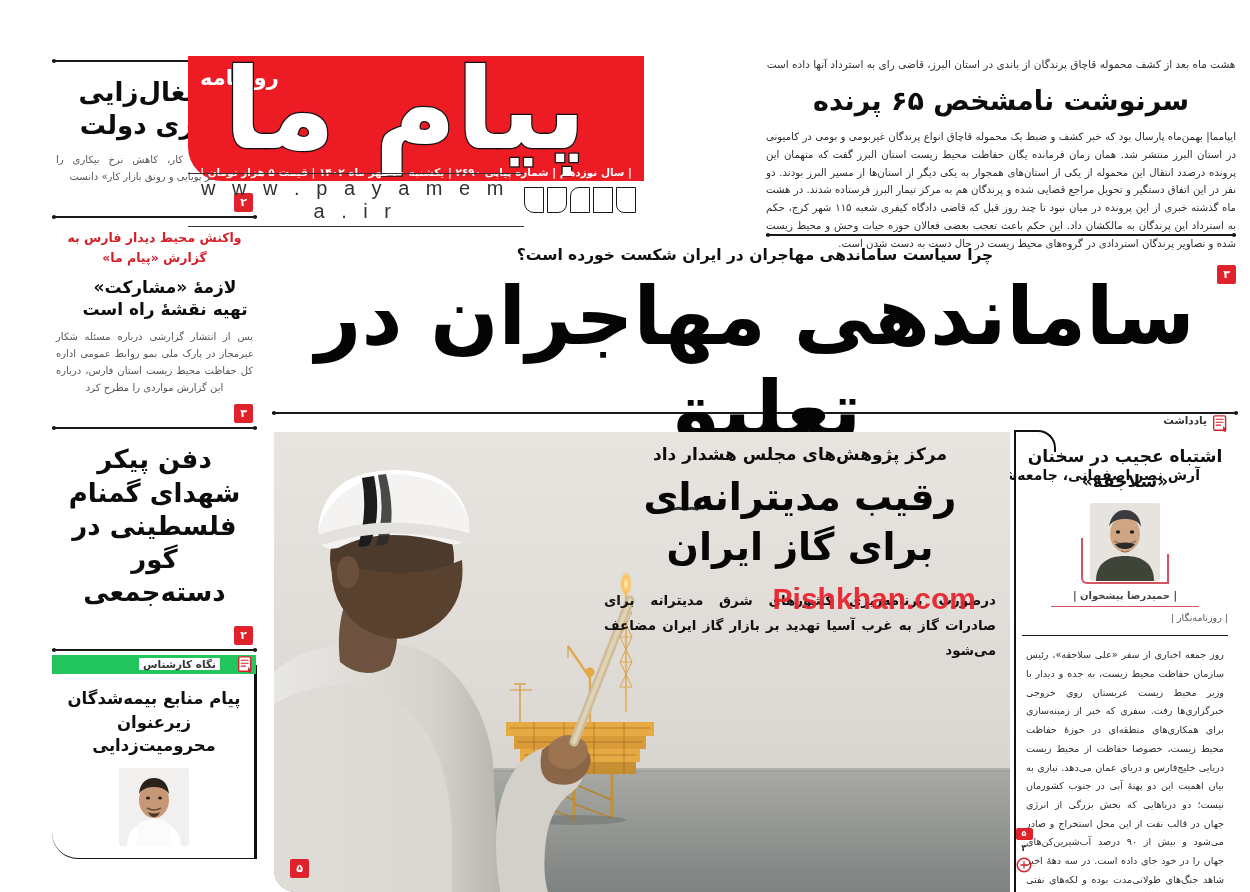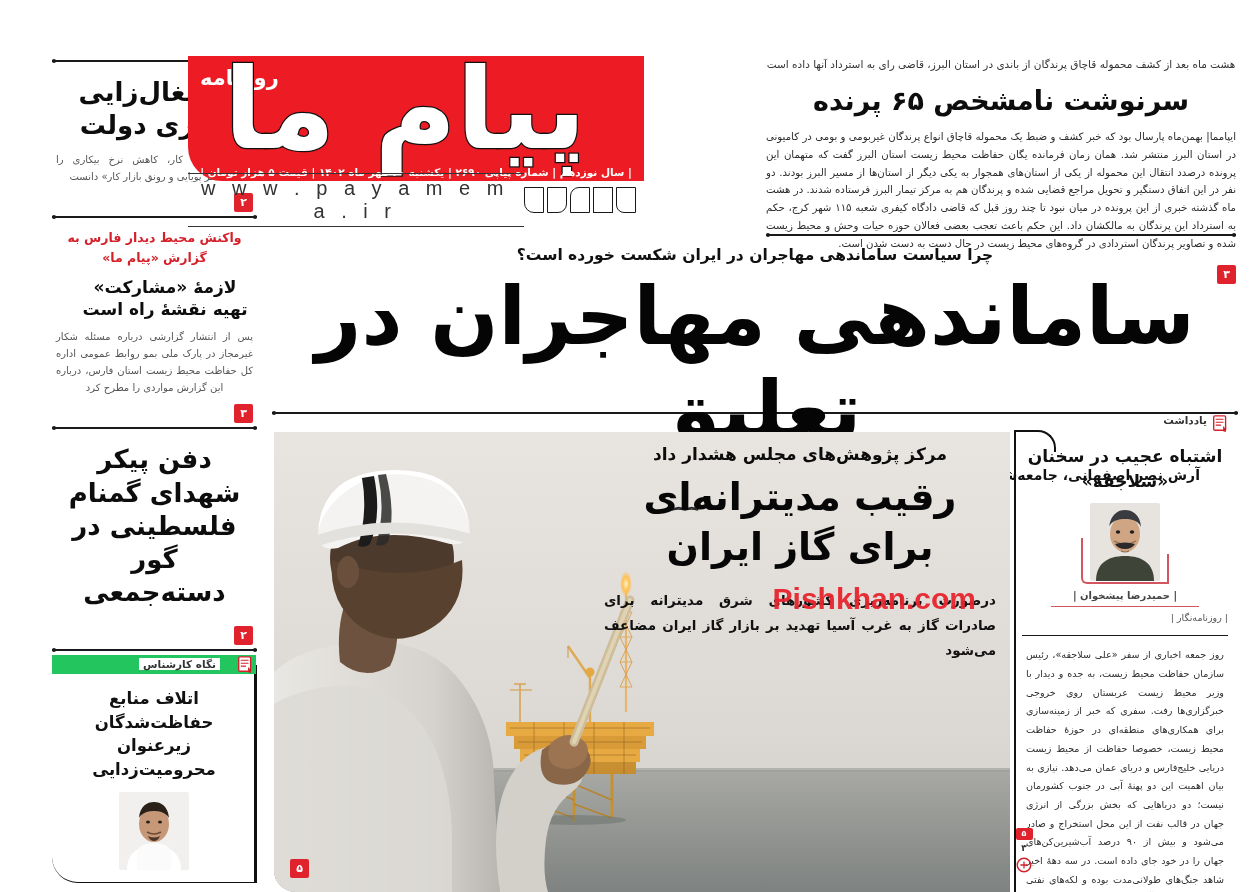--- a/index.html
+++ b/index.html
@@ -552,21 +552,21 @@
     <div class="expert-box">
       <div class="expert-head">
         <svg class="doc-icon" viewBox="0 0 20 22">
           <rect x="2" y="2" width="14" height="17" rx="1.5" fill="#fff" stroke="#d5202a" stroke-width="1.6"></rect>
           <path d="M5 6h8M5 9.5h8M5 13h5" stroke="#d5202a" stroke-width="1.4" stroke-linecap="round"></path>
           <path d="M13 14l4 4-1 3-3-1z" fill="#d5202a"></path>
         </svg>
         <span class="expert-head-label">نگاه کارشناس</span>
       </div>
 
-      <div class="expert-title">اتلاف منابع حفاظت‌شدگان زیرعنوان محرومیت‌زدایی</div>
+      <div class="expert-title">پیام منابع بیمه‌شدگان زیرعنوان محرومیت‌زدایی</div>
 
       <div class="portrait-wrap">
         <svg class="portrait" viewBox="0 0 70 78">
           <rect width="70" height="78" fill="#f2f0ee"></rect>
           <path d="M8 78c0-16 10-24 27-24s27 8 27 24z" fill="#ffffff"></path>
           <path d="M18 60c0-5 7-9 17-9s17 4 17 9v18H18z" fill="#fbfbfb"></path>
           <ellipse cx="35" cy="32" rx="15" ry="18" fill="#c79878"></ellipse>
           <path d="M20 26c1-12 8-16 15-16s14 4 15 16c0 0-3-7-15-7s-15 7-15 7z" fill="#2a2119"></path>
           <path d="M28 40q7 4 14 0" stroke="#6b4a33" stroke-width="1.6" fill="none"></path>
           <ellipse cx="29" cy="30" rx="2" ry="1.6" fill="#2a2119"></ellipse>

